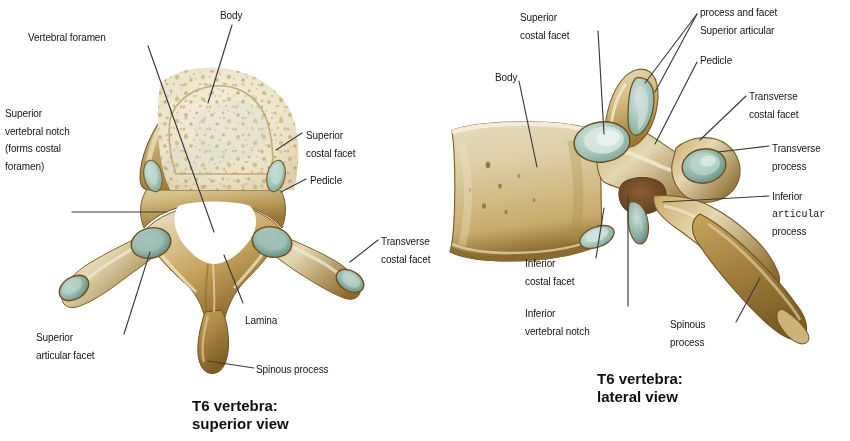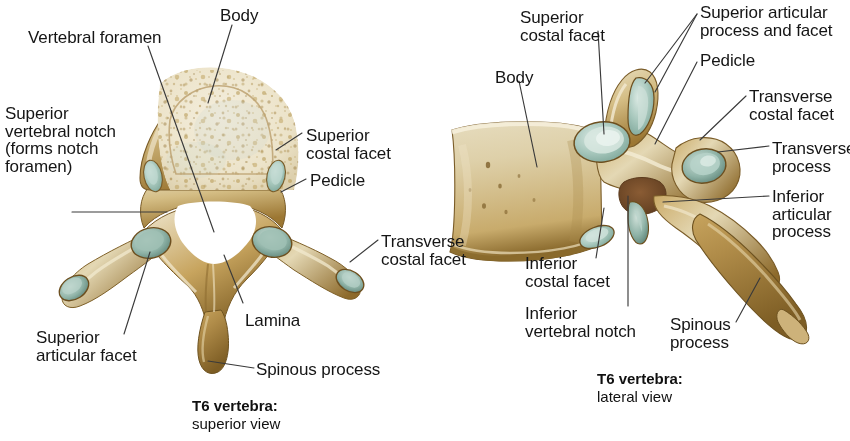--- a/index.html
+++ b/index.html
@@ -16,36 +16,36 @@
     color: #1a1a1a;
   }
   #figure {
     position: absolute;
     left: 0; top: 0;
     width: 850px; height: 441px;
   }
   .label {
     position: absolute;
     font-family: "Liberation Sans", sans-serif;
-    font-size: 17px;
+    font-size: 10px;
     line-height: 17.5px;
     color: #151515;
     white-space: pre;
     letter-spacing: -0.1px;
   }
   .caption {
     position: absolute;
     font-family: "Liberation Sans", sans-serif;
     font-size: 15px;
     line-height: 18px;
     color: #101010;
     white-space: pre;
   }
   .caption .cap-title { font-weight: bold; display: block; }
-  .caption .cap-sub { font-weight: normal; display: block; }
+  .caption .cap-sub { font-weight: bold; display: block; }
   svg { display: block; }
 </style>
 </head>
 <body>
 
 <div id="figure">
 
   <svg id="art" width="850" height="441" viewBox="0 0 850 441">
     <defs>
 
@@ -287,34 +287,34 @@
         <polyline points="769,196 663,202"></polyline>
         <polyline points="596,258 604,208"></polyline>
         <polyline points="628,306 628,196"></polyline>
         <polyline points="736,322 760,278"></polyline>
       </g>
   </svg>
 
   <div id="labels-layer">
       <div class="label" style="left: 28px; top: 29px;"><span style="display: block;">Vertebral foramen</span></div>
       <div class="label" style="left: 220px; top: 7px;"><span style="display: block;">Body</span></div>
-      <div class="label" style="left: 5px; top: 105px;"><span style="display: block;">Superior</span><span style="display: block;">vertebral notch</span><span style="display: block;">(forms notch</span><span style="display: block;">foramen)</span></div>
+      <div class="label" style="left: 5px; top: 105px;"><span style="display: block;">Superior</span><span style="display: block;">vertebral notch</span><span style="display: block;">(forms costal</span><span style="display: block;">foramen)</span></div>
       <div class="label" style="left: 306px; top: 127px;"><span style="display: block;">Superior</span><span style="display: block;">costal facet</span></div>
       <div class="label" style="left: 310px; top: 172px;"><span style="display: block;">Pedicle</span></div>
       <div class="label" style="left: 381px; top: 233px;"><span style="display: block;">Transverse</span><span style="display: block;">costal facet</span></div>
       <div class="label" style="left: 245px; top: 312px;"><span style="display: block;">Lamina</span></div>
       <div class="label" style="left: 36px; top: 329px;"><span style="display: block;">Superior</span><span style="display: block;">articular facet</span></div>
       <div class="label" style="left: 256px; top: 361px;"><span style="display: block;">Spinous process</span></div>
       <div class="label" style="left: 520px; top: 9px;"><span style="display: block;">Superior</span><span style="display: block;">costal facet</span></div>
-      <div class="label" style="left: 700px; top: 4px;"><span style="display: block;">Superior articular</span><span style="display: block;">process and facet</span></div>
+      <div class="label" style="left: 700px; top: 4px;"><span style="display: block;">process and facet</span><span style="display: block;">Superior articular</span></div>
       <div class="label" style="left: 495px; top: 69px;"><span style="display: block;">Body</span></div>
       <div class="label" style="left: 700px; top: 52px;"><span style="display: block;">Pedicle</span></div>
       <div class="label" style="left: 749px; top: 88px;"><span style="display: block;">Transverse</span><span style="display: block;">costal facet</span></div>
       <div class="label" style="left: 772px; top: 140px;"><span style="display: block;">Transverse</span><span style="display: block;">process</span></div>
-      <div class="label" style="left: 772px; top: 188px;"><span style="display: block;">Inferior</span><span style="display: block;">articular</span><span style="display: block;">process</span></div>
+      <div class="label" style="left: 772px; top: 188px;"><span style="display: block;">Inferior</span><span style="display: block; font-family: Liberation Mono, monospace;">articular</span><span style="display: block;">process</span></div>
       <div class="label" style="left: 525px; top: 255px;"><span style="display: block;">Inferior</span><span style="display: block;">costal facet</span></div>
       <div class="label" style="left: 525px; top: 305px;"><span style="display: block;">Inferior</span><span style="display: block;">vertebral notch</span></div>
       <div class="label" style="left: 670px; top: 316px;"><span style="display: block;">Spinous</span><span style="display: block;">process</span></div>
     </div>
 
   <div id="captions-layer">
       <div class="caption" style="left: 192px; top: 397px;"><span class="cap-title">T6 vertebra:</span><span class="cap-sub">superior view</span></div>
       <div class="caption" style="left: 597px; top: 370px;"><span class="cap-title">T6 vertebra:</span><span class="cap-sub">lateral view</span></div>
     </div>
 

